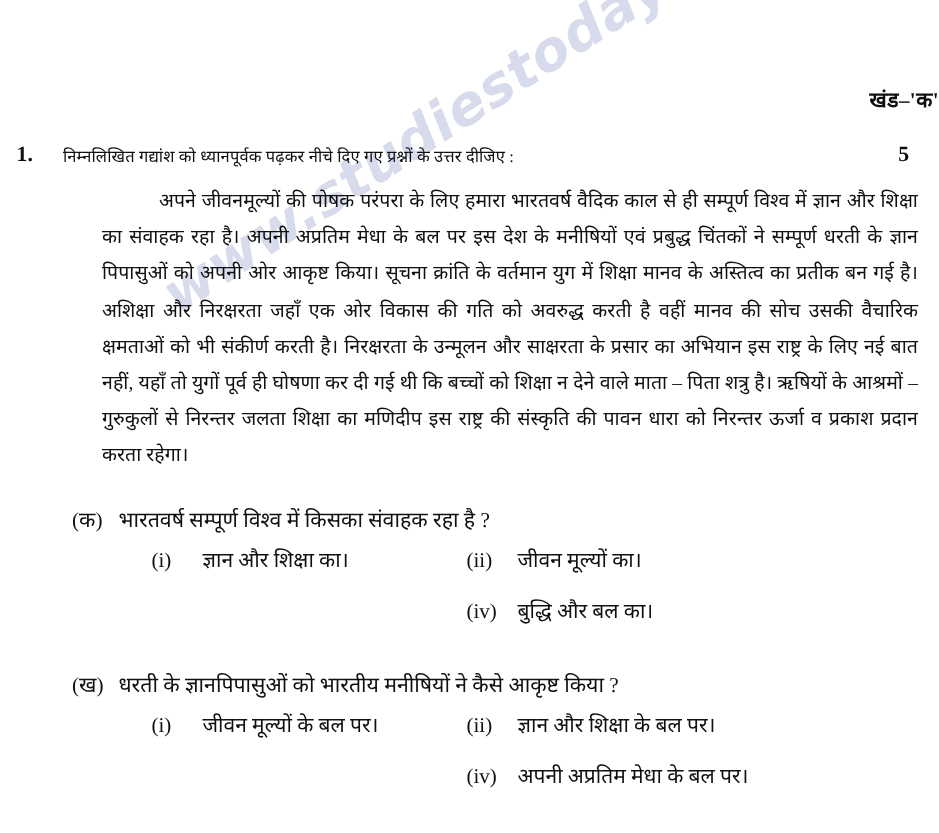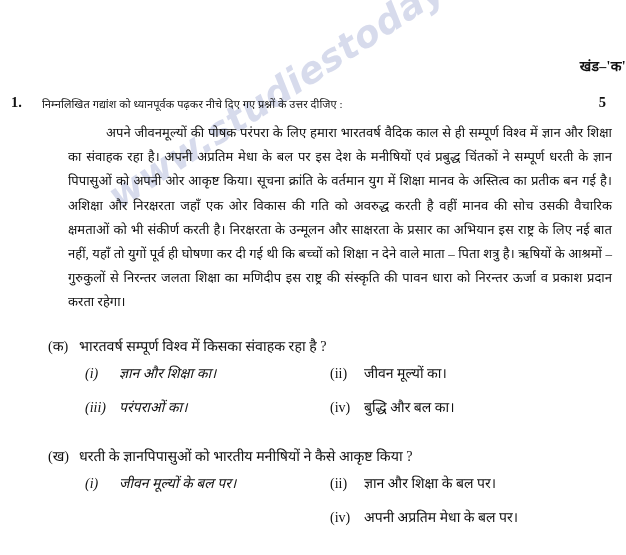--- a/index.html
+++ b/index.html
@@ -123,22 +123,22 @@
     position: relative;
     height: 34px;
   }
   .opt {
     position: absolute;
     top: 0;
     font-size: 14px;
     line-height: 20px;
     white-space: nowrap;
   }
-  .opt.col-a { left: 6px; font-style: italic; }
-  .opt.col-b { left: 251px; }
+  .opt.col-a { left: 22px; }
+  .opt.col-b { left: 232px; }
   .opt-tag {
     display: inline-block;
     width: 34px;
   }
 
   .gap-q { margin-top: 20px; }
   .gap-q2 { margin-top: 13px; }
   .gap-q3 { margin-top: 12px; }
 </style>
 </head>
@@ -168,23 +168,20 @@
       <div class="options">
         <div class="opt-row">
           <div class="opt col-a">
             <span class="opt-tag">(i)</span><span>ज्ञान और शिक्षा का।</span>
           </div>
           <div class="opt col-b">
             <span class="opt-tag">(ii)</span><span>जीवन मूल्यों का।</span>
           </div>
         </div>
         <div class="opt-row">
-          <div class="opt col-a">
-            <span class="opt-tag">(iii)</span><span>परंपराओं का।</span>
-          </div>
           <div class="opt col-b">
             <span class="opt-tag">(iv)</span><span>बुद्धि और बल का।</span>
           </div>
         </div>
       </div>
     </div>
 
     <div class="subq-block gap-q2">
       <div class="subq">
         <span class="subq-label">(ख)</span>

